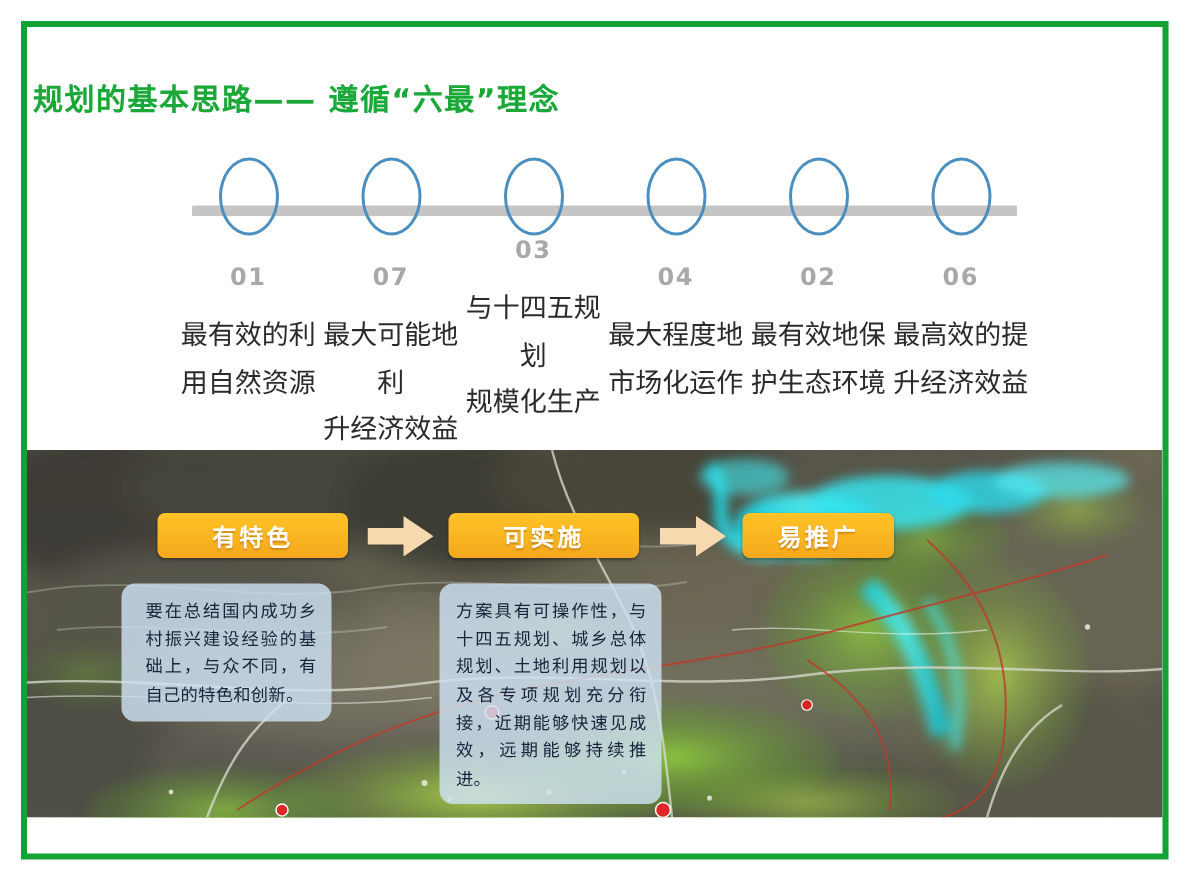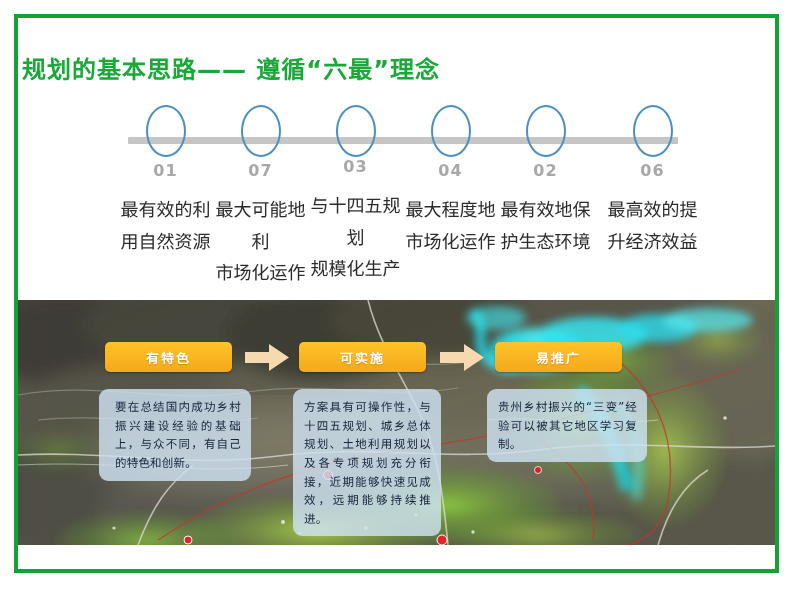--- a/index.html
+++ b/index.html
@@ -36,21 +36,21 @@
 
   
   #title-wrap {
     position: absolute;
     left: 22px;
     top: 50px;
     display: flex;
     align-items: center;
   }
   #title-text {
-    font-size: 24px;
+    font-size: 20px;
     font-weight: bold;
     color: #1aa838;
     letter-spacing: 1px;
     white-space: nowrap;
   }
 
   
   #timeline {
     position: absolute;
     left: 118px;
@@ -77,21 +77,21 @@
     position: relative;
     width: 40px;
     height: 52px;
     margin: 0 auto;
     border: 2px solid #4a8fc0;
     border-radius: 50%;
     box-sizing: border-box;
     background: transparent;
   }
   .step-num {
-    margin-top: 4px;
+    margin-top: 18px;
     font-size: 16px;
     font-weight: bold;
     color: #a8a8a8;
     letter-spacing: 1px;
     font-family: "DejaVu Sans", "Liberation Sans", sans-serif;
   }
   .step-num.raised { margin-top: 0; }
   .step-label {
     margin-top: 14px;
     font-size: 18px;
@@ -117,28 +117,28 @@
     height: 30px;
     border-radius: 5px;
     background: linear-gradient(#ffc327, #f5a81c);
     display: flex;
     align-items: center;
     justify-content: center;
     box-shadow: 0 1px 2px rgba(0,0,0,.35);
   }
   .banner span {
     color: #ffffff;
-    font-size: 13px;
+    font-size: 16px;
     font-weight: bold;
     letter-spacing: 2px;
     text-shadow: 0 1px 1px rgba(150,90,0,.45);
   }
   #banner-1 { left: 105px; top: 342px; width: 127px; }
   #banner-2 { left: 299px; top: 342px; width: 127px; text-align: right; }
-  #banner-3 { left: 495px; top: 342px; width: 127px; }
+  #banner-3 { left: 495px; top: 342px; width: 101px; }
 
   .arrow {
     position: absolute;
     top: 344px;
     width: 44px;
     height: 27px;
   }
   #arrow-1 { left: 245px; }
   #arrow-2 { left: 440px; }
 
@@ -148,21 +148,21 @@
     border-radius: 9px;
     background: rgba(206, 226, 243, 0.82);
     padding: 9px 10px 8px 11px;
     box-sizing: border-box;
     color: #15253a;
     font-size: 11.5px;
     line-height: 1.62;
     letter-spacing: .2px;
     text-align: justify;
   }
-  #callout-1 { left: 99px; top: 389px; width: 152px; padding-left: 16px; }
+  #callout-1 { left: 81px; top: 389px; width: 140px; padding-left: 16px; }
   #callout-2 { left: 293px; top: 389px; width: 148px; }
   #callout-3 { left: 487px; top: 389px; width: 160px; }
 </style>
 </head>
 <body>
 
 <div id="slide">
 
   <div id="frame"></div>
 
@@ -177,21 +177,21 @@
       <div class="step-ellipse"></div>
       <div class="step-num">01</div>
       <div class="step-label">最有效的利
 用自然资源</div>
     </div>
 
     <div class="step" style="left:95px;">
       <div class="step-ellipse"></div>
       <div class="step-num">07</div>
       <div class="step-label">最大可能地利
-市场化运作</div>
+升经济效益</div>
     </div>
 
     <div class="step" style="left:190px;">
       <div class="step-ellipse"></div>
       <div class="step-num raised">03</div>
       <div class="step-label">与十四五规划
 规模化生产</div>
     </div>
 
     <div class="step" style="left:285px;">
@@ -201,21 +201,21 @@
 市场化运作</div>
     </div>
 
     <div class="step" style="left:380px;">
       <div class="step-ellipse"></div>
       <div class="step-num">02</div>
       <div class="step-label">最有效地保
 护生态环境</div>
     </div>
 
-    <div class="step" style="left:487px;">
+    <div class="step" style="left:475px;">
       <div class="step-ellipse"></div>
       <div class="step-num">06</div>
       <div class="step-label">最高效的提
 升经济效益</div>
     </div>
   </div>
 
   <div id="photo">
     <svg width="757" height="245" viewBox="0 0 757 245" xmlns="http://www.w3.org/2000/svg" aria-hidden="true">
       <defs>
@@ -355,15 +355,14 @@
       <path d="M0 8 H24 V0 L44 13.5 L24 27 V19 H0 Z" fill="#f7d9b0"></path>
     </svg>
   </div>
 
   <div class="banner" id="banner-3">
     <span>易推广</span>
   </div>
 
   <div class="callout" id="callout-1">要在总结国内成功乡村振兴建设经验的基础上，与众不同，有自己的特色和创新。</div>
   <div class="callout" id="callout-2">方案具有可操作性，与十四五规划、城乡总体规划、土地利用规划以及各专项规划充分衔接，近期能够快速见成效，远期能够持续推进。</div>
-  <div class="callout" id="callout-3">贵州乡村振兴的“三变”经验可以被其它地区学习复制。</div>
 
 </div>
 
 </body></html>

